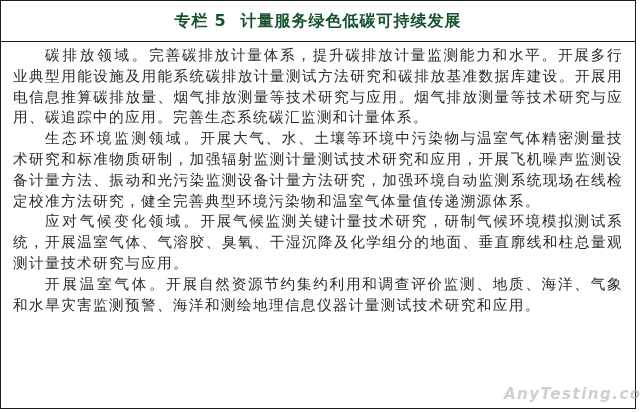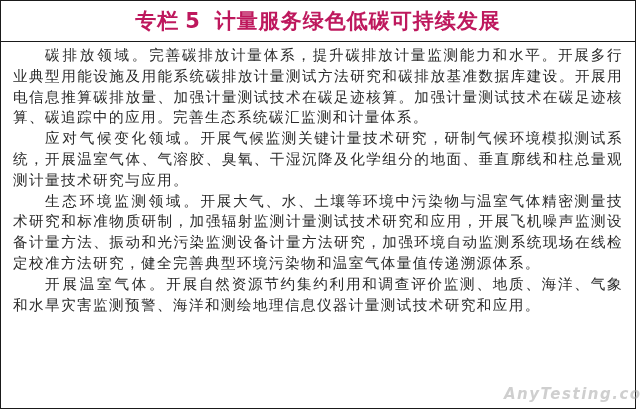--- a/index.html
+++ b/index.html
@@ -28,23 +28,23 @@
     .title-bar {
       height: 41px;
       border-bottom: 1.5px solid #1a1a1a;
       box-sizing: border-box;
       display: flex;
       align-items: center;
       justify-content: center;
     }
     .title {
       font-family: "DejaVu Sans", "Liberation Sans", sans-serif;
-      font-size: 21px;
+      font-size: 16px;
       font-weight: bold;
-      color: #be185d;
+      color: #14532d;
       letter-spacing: 1px;
       white-space: pre;
     }
     .title .num {
       margin: 0 14px 0 6px;
     }
     .content {
       padding: 3px 12px 0 12px;
     }
     .para {
@@ -86,22 +86,22 @@
     }
   </style>
 </head>
 <body>
 
 <div class="box">
   <div class="title-bar">
     <span class="title"><span>专栏</span><span class="num">5</span><span>计量服务绿色低碳可持续发展</span></span>
   </div>
   <div class="content">
-    <p class="para"><span class="lead">碳排放领域。</span><span>完善碳排放计量体系，提升碳排放计量监测能力和水平。开展多行业典型用能设施及用能系统碳排放计量测试方法研究和碳排放基准数据库建设。开展用电信息推算碳排放量、加强计量测试技术在碳足迹核算。加强计量测试技术在碳足迹核算、碳追踪中的应用。完善生态系统碳汇监测和计量体系。</span></p>
+    <p class="para"><span class="lead">碳排放领域。</span><span>完善碳排放计量体系，提升碳排放计量监测能力和水平。开展多行业典型用能设施及用能系统碳排放计量测试方法研究和碳排放基准数据库建设。开展用电信息推算碳排放量、烟气排放测量等技术研究与应用。烟气排放测量等技术研究与应用、碳追踪中的应用。完善生态系统碳汇监测和计量体系。</span></p>
+    <p class="para"><span class="lead">生态环境监测领域。</span><span>开展大气、水、土壤等环境中污染物与温室气体精密测量技术研究和标准物质研制，加强辐射监测计量测试技术研究和应用，开展飞机噪声监测设备计量方法、振动和光污染监测设备计量方法研究，加强环境自动监测系统现场在线检定校准方法研究，健全完善典型环境污染物和温室气体量值传递溯源体系。</span></p>
     <p class="para"><span class="lead">应对气候变化领域。</span><span>开展气候监测关键计量技术研究，研制气候环境模拟测试系统，开展温室气体、气溶胶、臭氧、干湿沉降及化学组分的地面、垂直廓线和柱总量观测计量技术研究与应用。</span></p>
-    <p class="para"><span class="lead">生态环境监测领域。</span><span>开展大气、水、土壤等环境中污染物与温室气体精密测量技术研究和标准物质研制，加强辐射监测计量测试技术研究和应用，开展飞机噪声监测设备计量方法、振动和光污染监测设备计量方法研究，加强环境自动监测系统现场在线检定校准方法研究，健全完善典型环境污染物和温室气体量值传递溯源体系。</span></p>
     <p class="para"><span class="lead">开展温室气体。</span><span>开展自然资源节约集约利用和调查评价监测、地质、海洋、气象和水旱灾害监测预警、海洋和测绘地理信息仪器计量测试技术研究和应用。</span></p>
   </div>
 </div>
 
 <div class="watermark">
   <div class="wm-en">AnyTesting.com</div>
 </div>
 
 </body></html>

